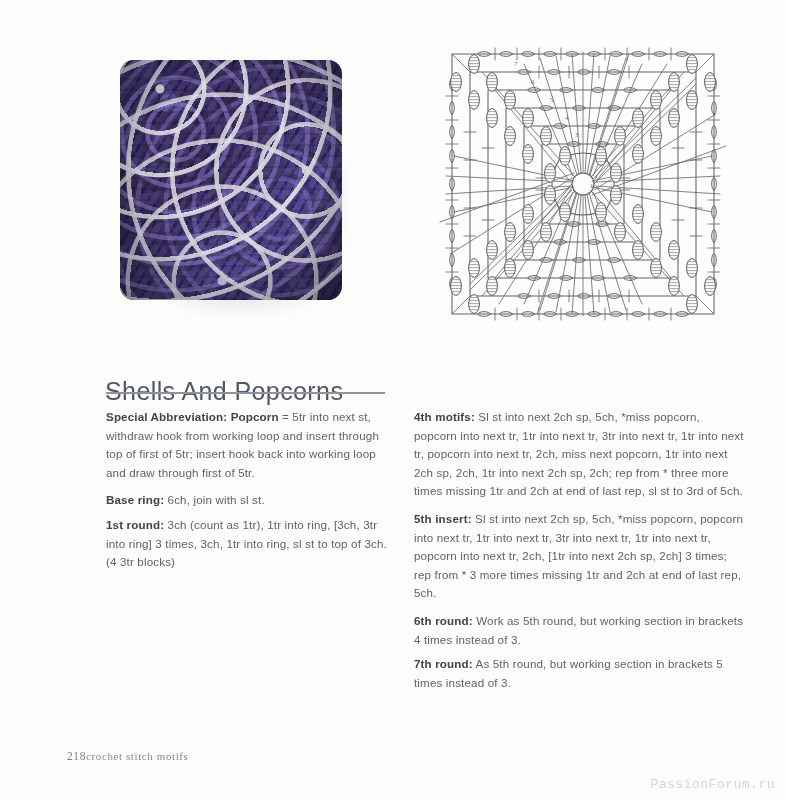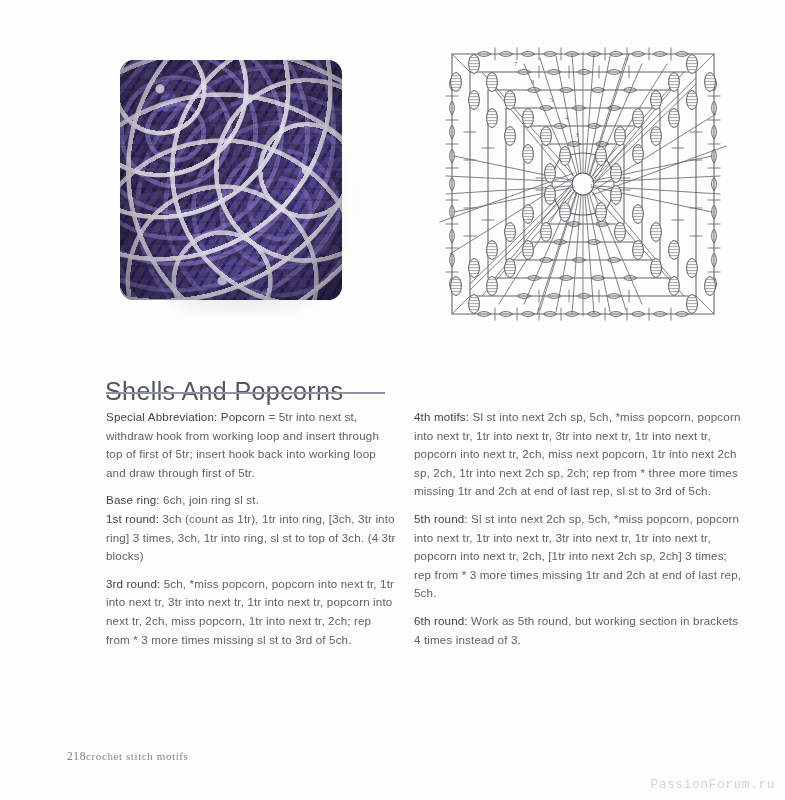--- a/index.html
+++ b/index.html
@@ -127,22 +127,22 @@
     top: 408px;
     font-size: 11.6px;
     line-height: 18.6px;
     color: #5e6268;
     letter-spacing: .15px;
   }
   .col-left  { left: 106px;  width: 290px; }
   .col-right { left: 414px;  width: 330px; }
   .para { margin: 0 0 0 0; }
   .para + .para { margin-top: 9px; }
-  .para.tight + .para.tight { margin-top: 0; }
-  .lbl { font-weight: normal; color: #3f434a; text-align: right; }
+  .para.tight + .para.tight { margin-top: 6px; }
+  .lbl { font-weight: bold; color: #3f434a; text-align: right; }
 
   
   .folio {
     position: absolute;
     left: 67px;
     top: 750px;
     font-family: "Liberation Serif", serif;
     font-size: 11.5px;
     color: #7d7f84;
     letter-spacing: .6px;
@@ -529,39 +529,39 @@
   </div>
 
   <h1 class="title">Shells And Popcorns</h1>
   <div class="title-rule"></div>
 
   <div class="col col-left">
     <p class="para">
       <span class="lbl">Special Abbreviation: Popcorn</span><span> = 5tr into next st, withdraw hook from working loop and insert through top of first of 5tr; insert hook back into working loop and draw through first of 5tr.</span>
     </p>
     <p class="para tight">
-      <span class="lbl">Base ring:</span><span> 6ch, join ring sl st.</span>
+      <span class="lbl">Base ring:</span><span> 6ch, join with sl st.</span>
     </p>
     <p class="para tight">
       <span class="lbl">1st round:</span><span> 3ch (count as 1tr), 1tr into ring, [3ch, 3tr into ring] 3 times, 3ch, 1tr into ring, sl st to top of 3ch. (4 3tr blocks)</span>
-    </p>
-    <p class="para">
-      <span class="lbl">3rd round:</span><span> 5ch, *miss popcorn, popcorn into next tr, 1tr into next tr, 3tr into next tr, 1tr into next tr, popcorn into next tr, 2ch, miss popcorn, 1tr into next tr, 2ch; rep from * 3 more times missing sl st to 3rd of 5ch.</span>
     </p>
   </div>
 
   <div class="col col-right">
     <p class="para">
       <span class="lbl">4th motifs:</span><span> Sl st into next 2ch sp, 5ch, *miss popcorn, popcorn into next tr, 1tr into next tr, 3tr into next tr, 1tr into next tr, popcorn into next tr, 2ch, miss next popcorn, 1tr into next 2ch sp, 2ch, 1tr into next 2ch sp, 2ch; rep from * three more times missing 1tr and 2ch at end of last rep, sl st to 3rd of 5ch.</span>
     </p>
     <p class="para">
-      <span class="lbl">5th round:</span><span> Sl st into next 2ch sp, 5ch, *miss popcorn, popcorn into next tr, 1tr into next tr, 3tr into next tr, 1tr into next tr, popcorn into next tr, 2ch, [1tr into next 2ch sp, 2ch] 3 times; rep from * 3 more times missing 1tr and 2ch at end of last rep, 5ch.</span>
+      <span class="lbl">5th insert:</span><span> Sl st into next 2ch sp, 5ch, *miss popcorn, popcorn into next tr, 1tr into next tr, 3tr into next tr, 1tr into next tr, popcorn into next tr, 2ch, [1tr into next 2ch sp, 2ch] 3 times; rep from * 3 more times missing 1tr and 2ch at end of last rep, 5ch.</span>
     </p>
     <p class="para tight">
       <span class="lbl">6th round:</span><span> Work as 5th round, but working section in brackets 4 times instead of 3.</span>
+    </p>
+    <p class="para tight">
+      <span class="lbl">7th round:</span><span> As 5th round, but working section in brackets 5 times instead of 3.</span>
     </p>
   </div>
 
   <div class="folio">
     <span>218</span><span class="runhead">crochet stitch motifs</span>
   </div>
 
   <div class="watermark">PassionForum.ru</div>
 
 </div>

